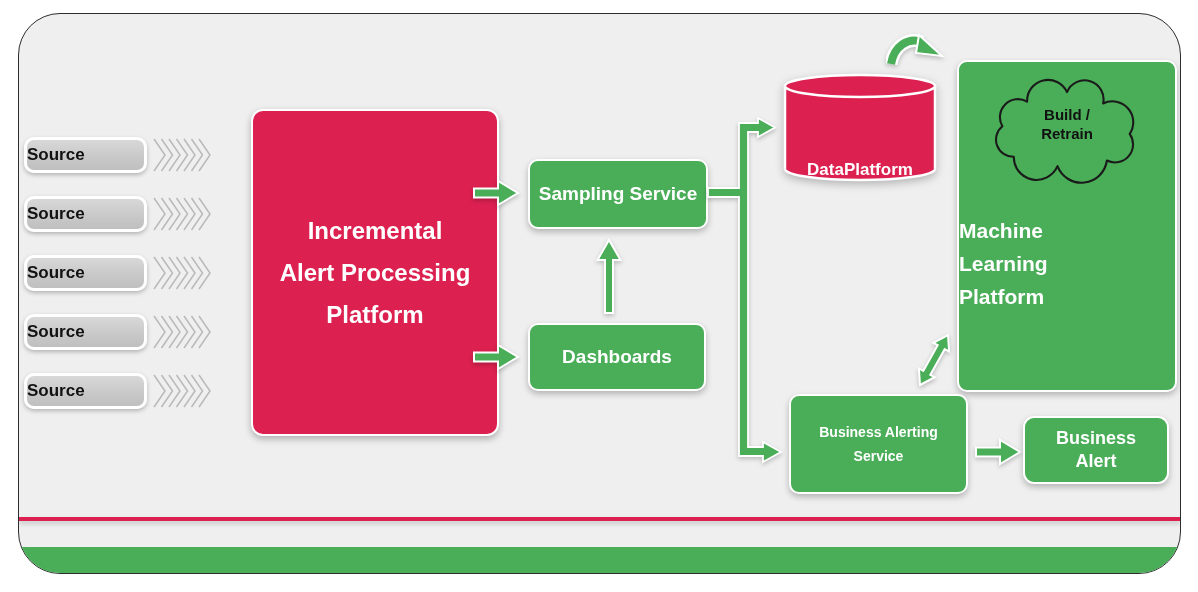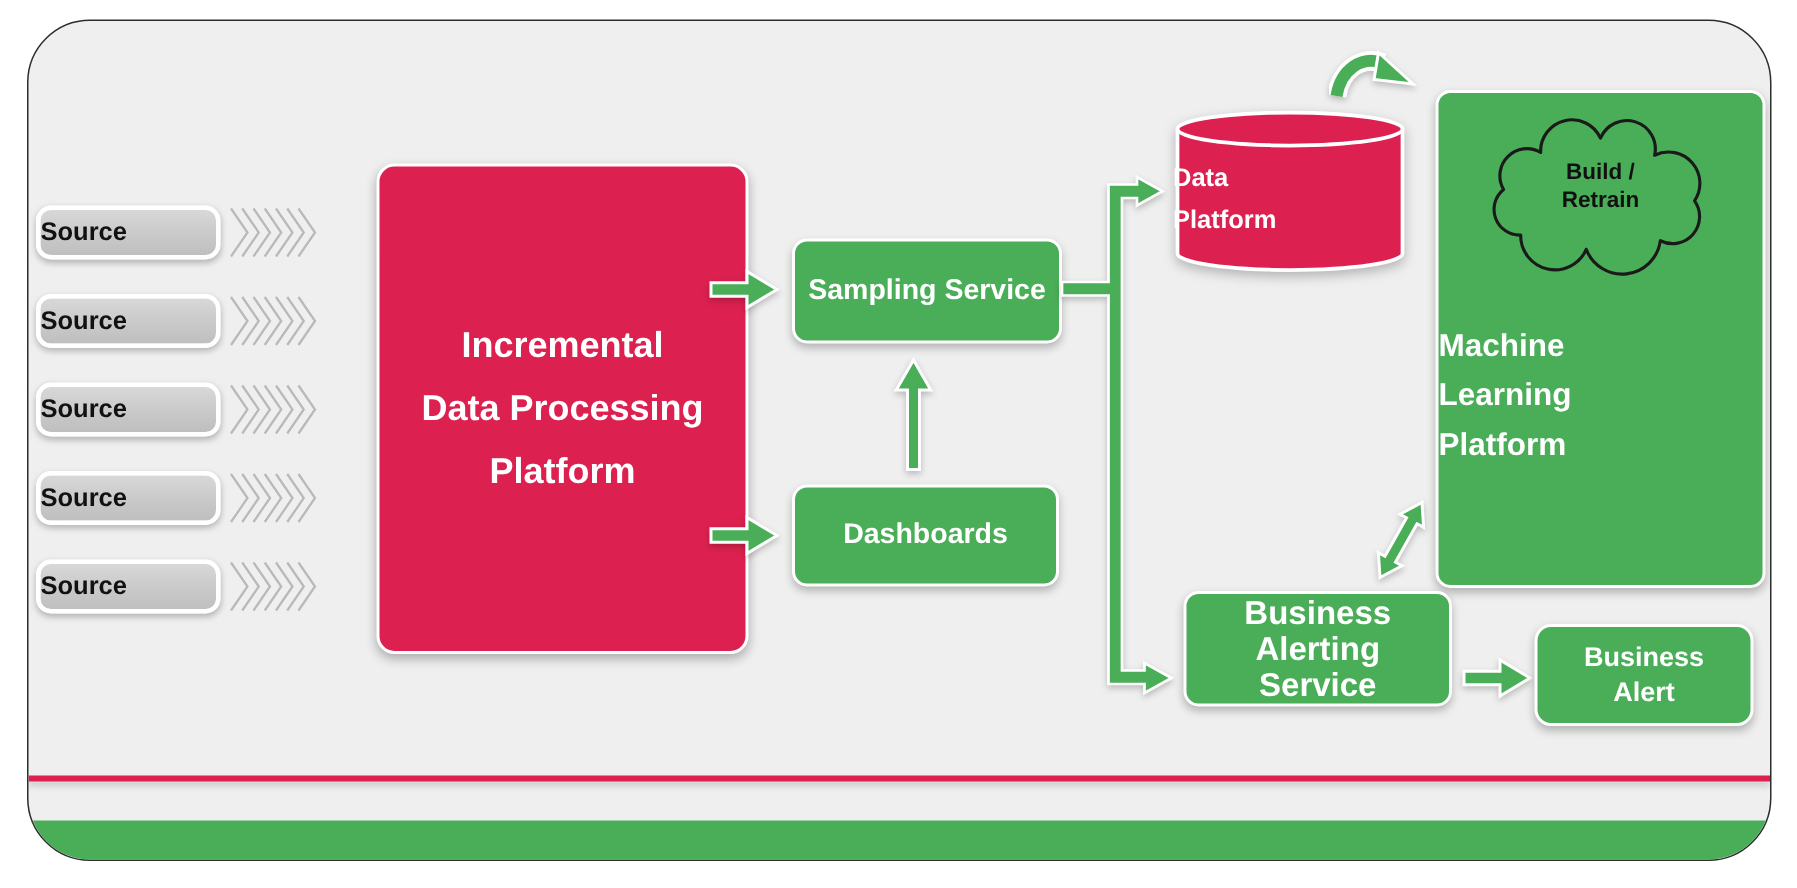--- a/index.html
+++ b/index.html
@@ -35,36 +35,36 @@
   
   .green-box{
     position:absolute;background:var(--green);border:2.5px solid #fff;border-radius:10px;
     box-shadow:0 3px 6px rgba(0,0,0,.25);
     display:flex;flex-direction:column;align-items:center;justify-content:center;
     color:var(--box-text);font-weight:700;text-align:center;
   }
   .sampling{left:509px;top:145px;width:180px;height:70px;font-size:19px;}
   .dashboards{left:509px;top:309px;width:178px;height:68px;font-size:19px;}
   .ml{left:938px;top:46px;width:220px;height:332px;justify-content:flex-start;}
-  .bas{left:770px;top:380px;width:179px;height:77px;font-size:22px;line-height:24px;}
+  .bas{left:770px;top:380px;width:179px;height:100px;font-size:14px;line-height:24px;}
   .balert{left:1004px;top:402px;width:146px;height:68px;font-size:18px;line-height:23px;border-radius:11px;}
   .ml .cloud-wrap{position:absolute;left:50%;top:16px;transform:translateX(-50%);width:152px;height:108px;}
   .ml .cloud-text{
     position:absolute;left:0;right:0;top:43px;text-align:center;
     color:var(--cloud-text);font-weight:600;font-size:15px;line-height:19px;
   }
   .ml .ml-label{
     position:absolute;left:0;right:0;top:152px;text-align:left;
     color:var(--box-text);font-weight:700;font-size:21px;line-height:33px;
   }
   
   .cyl-wrap{position:absolute;left:763px;top:58px;width:156px;height:112px;filter:drop-shadow(0 3px 4px rgba(0,0,0,.25));}
   .cyl-text{
     position:absolute;left:763px;top:58px;width:156px;height:112px;
-    display:flex;flex-direction:column;align-items:flex-start;justify-content:center;
+    display:flex;flex-direction:row;align-items:flex-end;justify-content:center;
     padding-top:10px;color:var(--box-text);font-weight:700;font-size:17px;line-height:28px;text-align:center;
   }
   .arrow-svg{position:absolute;filter:drop-shadow(0 2px 2px rgba(0,0,0,.22));}
   
   .red-rule{
     position:absolute;left:0;right:0;top:503px;height:4px;background:var(--red);
     box-shadow:0 3px 4px rgba(0,0,0,.16);
   }
   .green-bar{position:absolute;left:0;right:0;bottom:0;height:26px;background:var(--green);}
 </style>
@@ -141,21 +141,21 @@
           <polyline points="16,1 27,17 16,33"></polyline>
           <polyline points="23.5,1 34.5,17 23.5,33"></polyline>
           <polyline points="31,1 42,17 31,33"></polyline>
           <polyline points="38.5,1 49.5,17 38.5,33"></polyline>
           <polyline points="46,1 57,17 46,33"></polyline>
       </g>
     </svg>
 
     <div class="red-box">
       <div>Incremental</div>
-      <div>Data Processing</div>
+      <div>Alert Processing</div>
       <div>Platform</div>
     </div>
 
     <svg class="arrow-svg" style="left:453px;top:164px;width:48px;height:30px" viewBox="0 0 48 30">
       <path d="M2,10.5 H26 V3 L46,15 26,27 V19.5 H2 Z" fill="var(--green)" stroke="#fff" stroke-width="2"></path>
     </svg>
 
     <svg class="arrow-svg" style="left:453px;top:328px;width:48px;height:30px" viewBox="0 0 48 30">
       <path d="M2,10.5 H26 V3 L46,15 26,27 V19.5 H2 Z" fill="var(--green)" stroke="#fff" stroke-width="2"></path>
     </svg>

